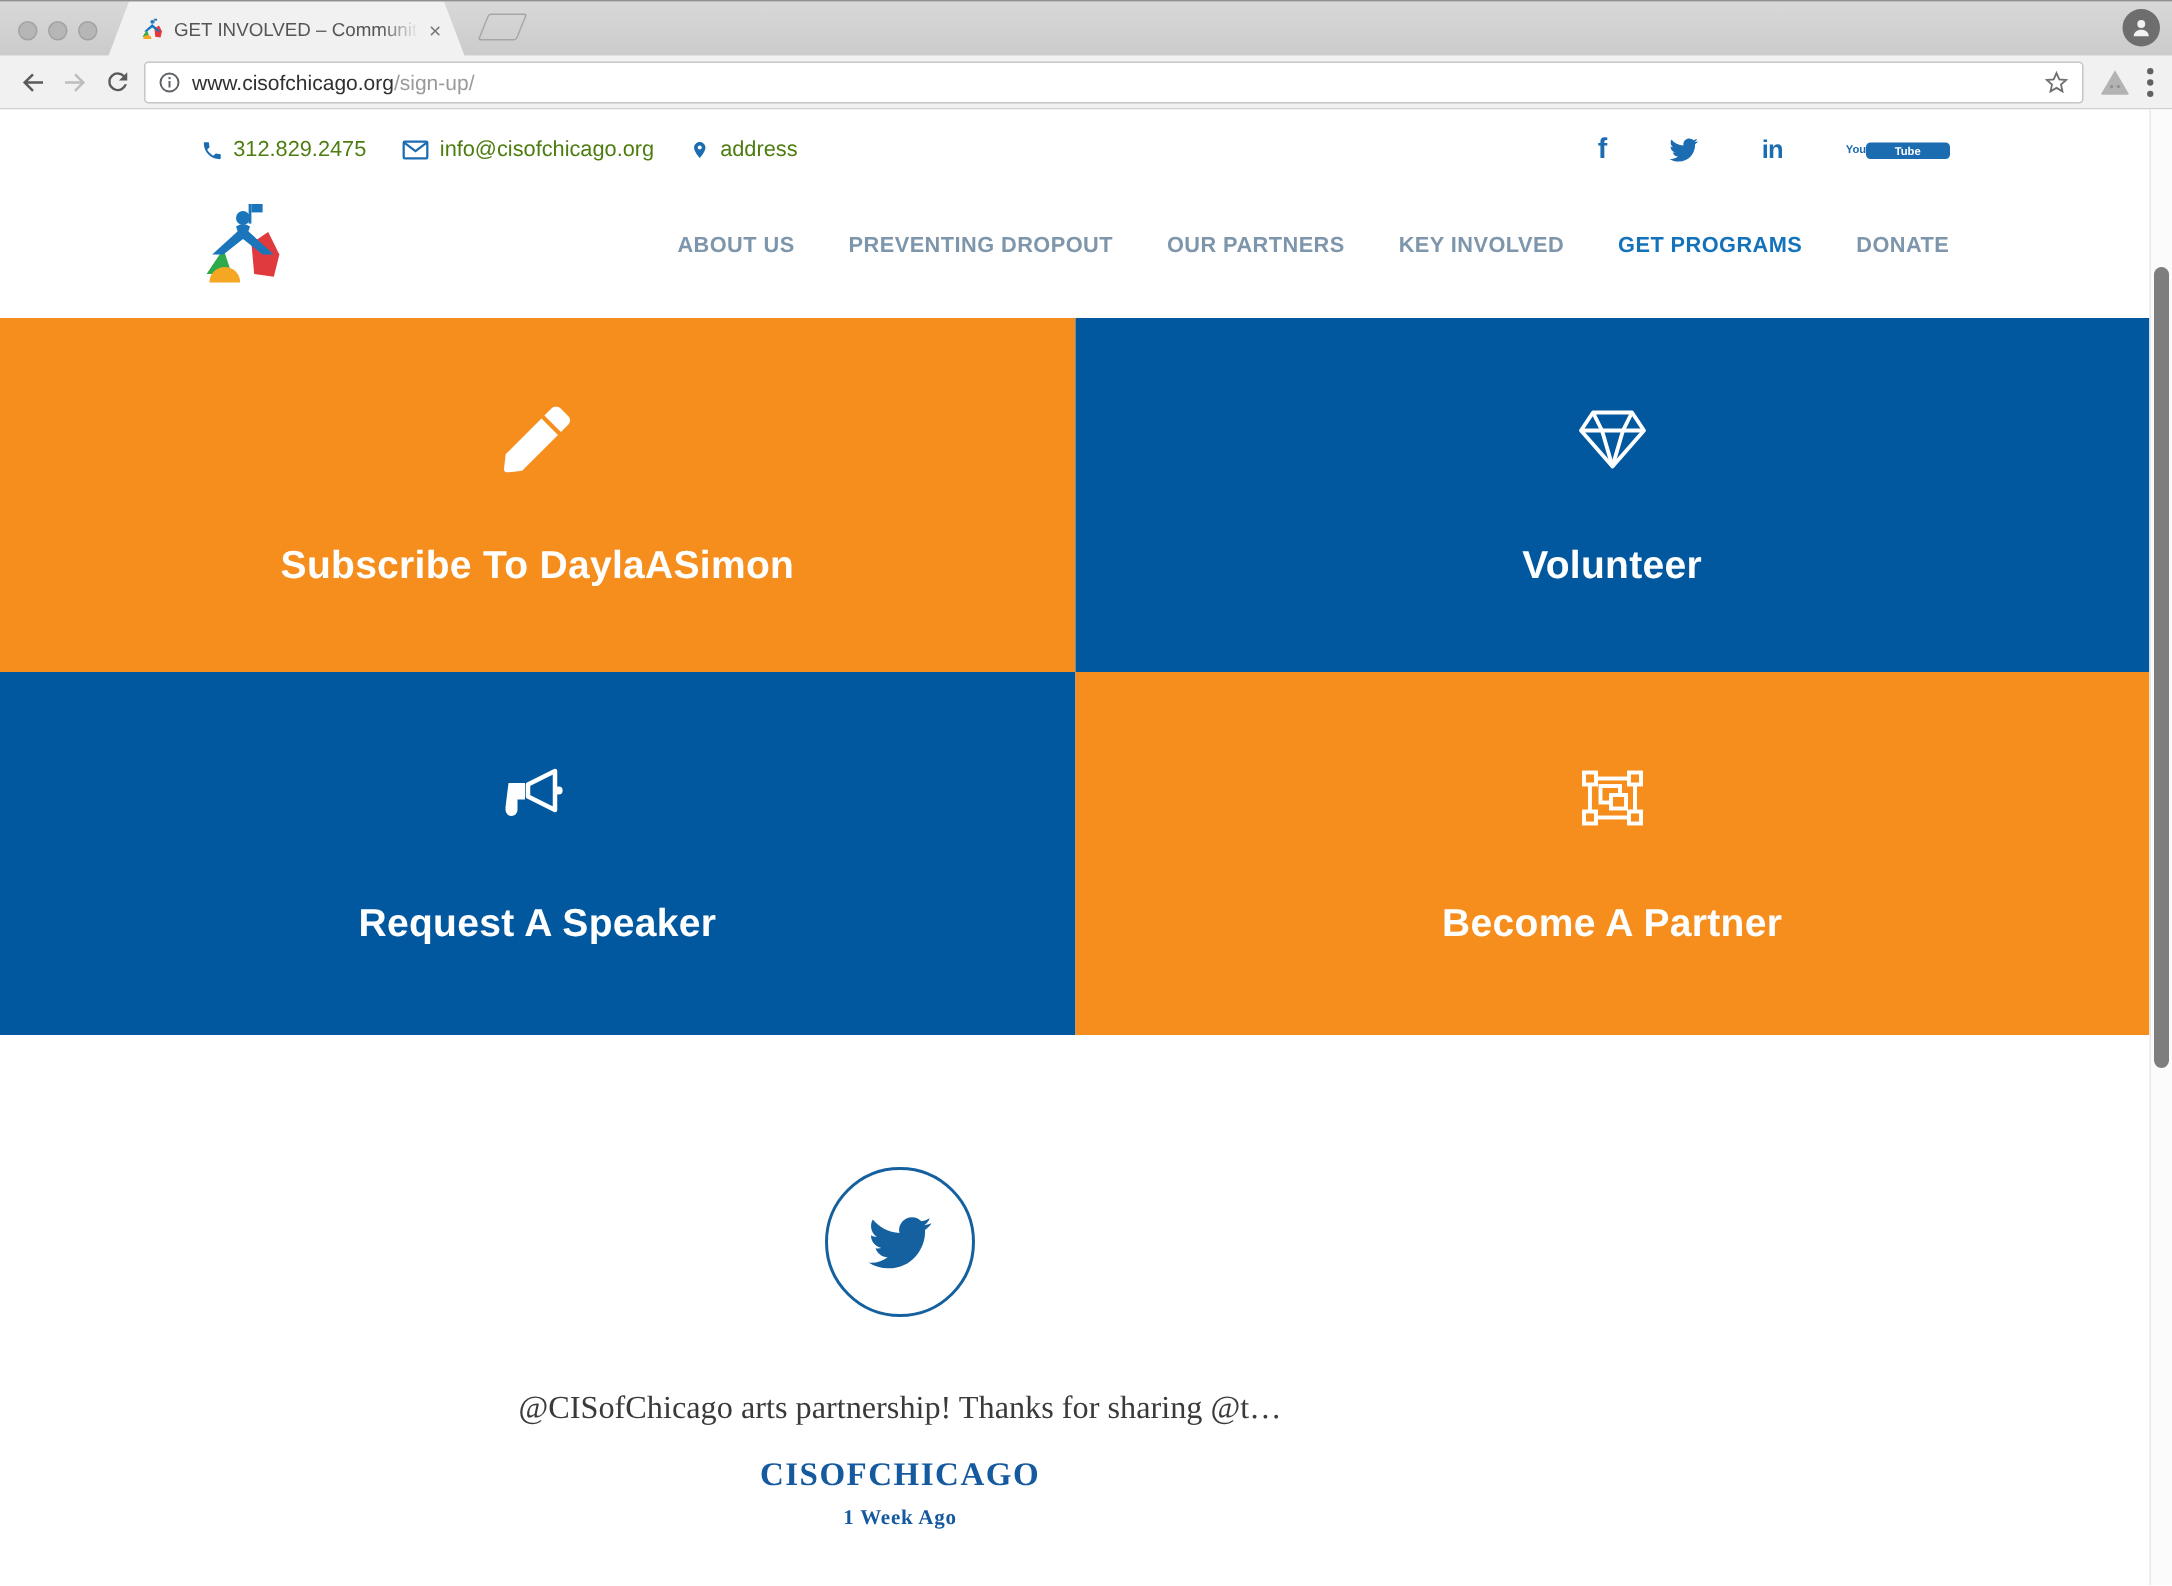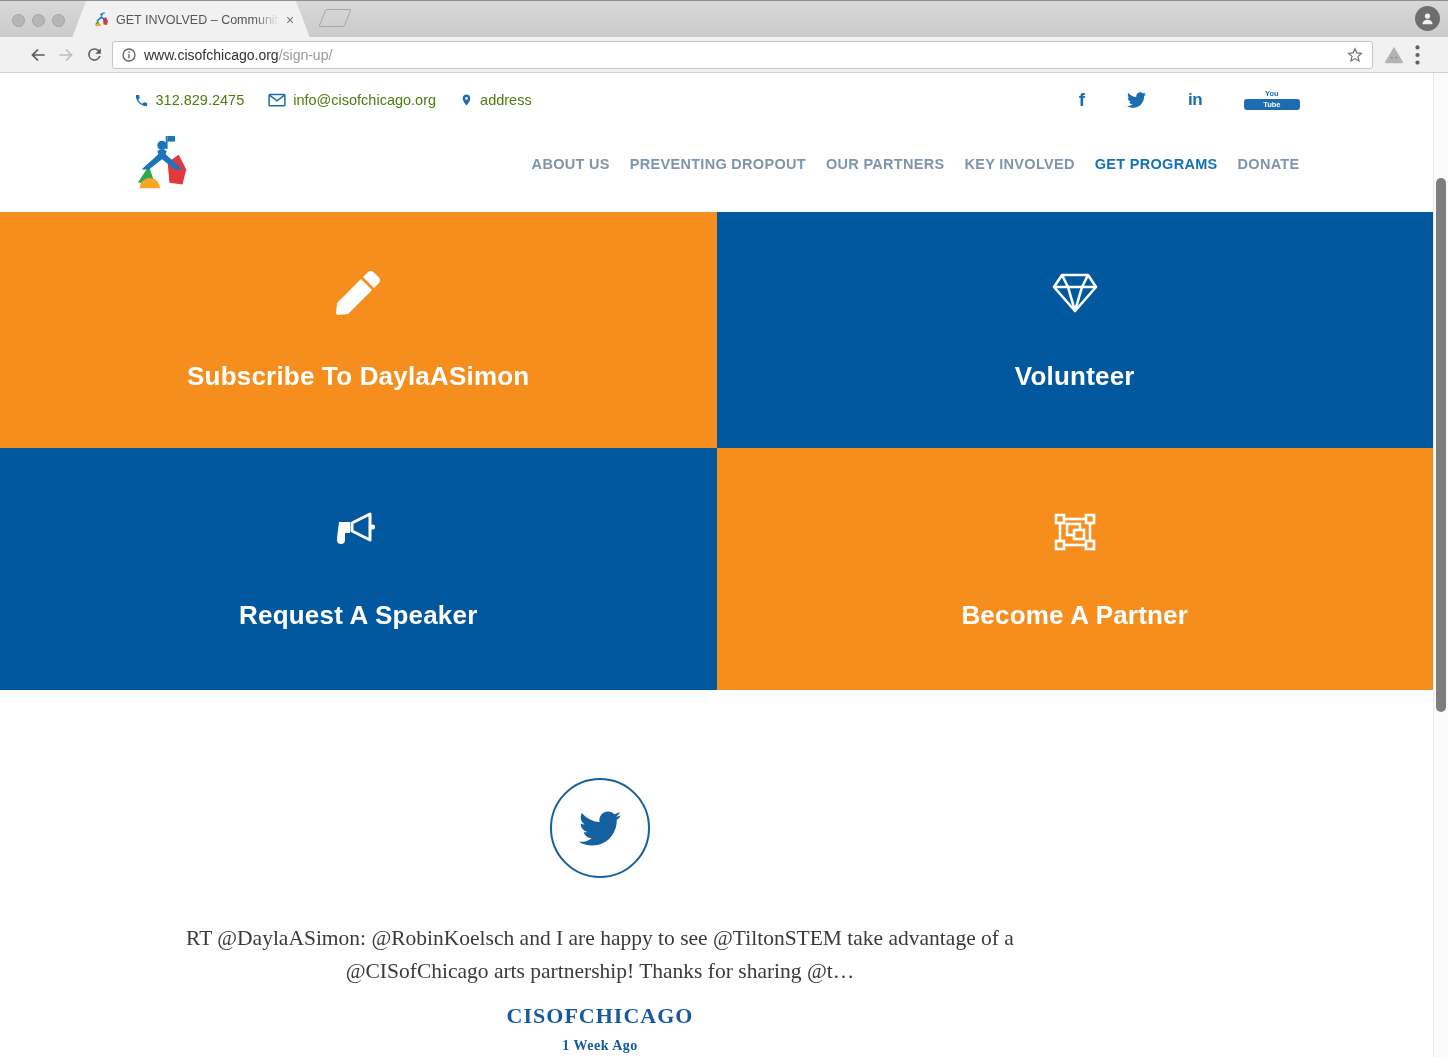--- a/index.html
+++ b/index.html
@@ -16,21 +16,21 @@
          clip-path:polygon(14px 0, 224px 0, 238px 37px, 0 37px); display:flex; align-items:center; padding:0 14px 0 22px; }
   .tab-favicon { width:15px; height:15px; flex:none; margin-right:7px; }
   .tab-title { font-size:12.5px; color:#555; white-space:nowrap; overflow:hidden; width:168px;
                -webkit-mask-image:linear-gradient(to right, #000 82%, transparent 97%);
                mask-image:linear-gradient(to right, #000 82%, transparent 97%); }
   .tab-close { font-size:14px; color:#777; margin-left:2px; cursor:default; line-height:1; }
   .new-tab { position:absolute; left:322px; top:8px; width:26px; height:18px; border:1px solid #a6a6a6; transform:skewX(-22deg); border-radius:2px; }
   .profile-btn { position:absolute; right:8px; top:5px; width:25px; height:25px; border-radius:50%; background:#6e6e6e; display:flex; align-items:center; justify-content:center; }
 
   
-  .toolbar { height:36px; background:#f1f1f1; border-bottom:1px solid #d0d0d0; display:flex; align-items:center; padding:0 24px; flex:none; }
+  .toolbar { height:36px; background:#f1f1f1; border-bottom:1px solid #d0d0d0; display:flex; align-items:center; padding:0 8px; flex:none; }
   .nav-btn { width:28px; height:28px; display:flex; align-items:center; justify-content:center; flex:none; }
   .omnibox { flex:1; height:28px; background:#fff; border:1px solid #c6c6c6; border-radius:3px; margin:0 8px 0 4px; display:flex; align-items:center; padding:0 8px; }
   .omnibox .url { font-size:14px; margin-left:7px; color:#303030; white-space:nowrap; }
   .omnibox .url .path { color:#9a9a9a; }
   .omnibox-spacer { flex:1; }
   .toolbar-right { display:flex; align-items:center; gap:10px; padding:0 4px 0 2px; }
 
   
   .content { flex:1; position:relative; background:#fff; overflow:hidden; }
   .page { position:absolute; left:0; top:0; width:1433px; }
@@ -40,31 +40,31 @@
   .scroll-thumb { position:absolute; left:2px; top:105px; width:10px; height:534px; background:#7e7e7e; border-radius:6px; }
 
   
   .site-header { width:1166px; margin:0 auto; }
   .contact-row { display:flex; align-items:center; margin-top:13px; height:28px; }
   .contact-link { display:flex; align-items:center; gap:7px; color:#4d7c0f; font-size:14.5px; margin-right:24px; cursor:pointer; }
   .social-row { margin-left:auto; display:flex; align-items:center; gap:42px; }
   .social-icon { color:#1b6cb1; cursor:pointer; display:flex; align-items:center; justify-content:center; }
   .fb-glyph { font-weight:bold; font-size:19px; }
   .li-glyph { font-weight:bold; font-size:17px; letter-spacing:-0.5px; }
-  .yt-glyph { display:flex; flex-direction:column; align-items:center; line-height:1;text-align:right; }
+  .yt-glyph { display:flex; flex-direction:row; align-items:center; line-height:1;text-align:right; }
   .yt-glyph .yt-top { font-size:7.5px; font-weight:bold; color:#1b6cb1; }
   .yt-glyph .yt-box { background:#1b6cb1; color:#fff; font-size:7.5px; font-weight:bold; border-radius:3px; padding:2px 19px; margin-top:1px; }
 
   .brand-row { display:flex; align-items:center; height:96px; margin-top:2px; }
   .logo { display:flex; align-items:flex-start; gap:8px; cursor:pointer; }
   .logo-text { display:flex; flex-direction:column; }
   .logo-line { color:#1b75bb; font-size:17.5px; line-height:19px; font-weight:500; }
   .logo-rule { width:107px; height:2px; background:#f5a623; margin-top:4px; }
   .logo-city { color:#1b75bb; font-size:13px; margin-top:3px; text-align:center; width:107px; }
-  .main-nav { margin-left:auto; display:flex; gap:20px; align-items:center; }
+  .main-nav { margin-left:auto; display:flex; gap:36px; align-items:center; }
   .nav-item { font-size:14.5px; font-weight:600; letter-spacing:0.3px; color:#7e96ab; cursor:pointer; white-space:nowrap; }
   .nav-item.active { color:#1472bb; }
 
   
   .tiles { display:grid; grid-template-columns:716.5px 716.5px; grid-template-rows:236px 242px; width:1433px; }
   .tile { display:flex; flex-direction:column; align-items:center; justify-content:center; gap:44px; cursor:pointer; }
   .tile.orange { background:#f68e1e; }
   .tile.blue { background:#02589e; }
   .tile-label { color:#fff; font-size:26px; font-weight:600; letter-spacing:0.2px; }
   .tile-icon { height:48px; display:flex; align-items:center; justify-content:center; }
@@ -260,21 +260,20 @@
         </div>
       </div>
 
       <div class="twitter-section">
         <div class="tweet-badge">
           <svg width="42" height="35" viewBox="0 0 24 20">
               <path d="M23.954 2.569c-.885.389-1.83.654-2.825.775 1.014-.611 1.794-1.574 2.163-2.723-.951.555-2.005.959-3.127 1.184C19.269.846 17.992.246 16.574.246c-2.717 0-4.92 2.203-4.92 4.917 0 .39.045.765.127 1.124C7.691 6.094 4.066 4.13 1.64 1.161c-.427.722-.666 1.561-.666 2.475 0 1.71.87 3.213 2.188 4.096-.807-.026-1.566-.248-2.228-.616v.061c0 2.385 1.693 4.374 3.946 4.827-.413.111-.849.171-1.296.171-.314 0-.615-.03-.916-.086.631 1.953 2.445 3.377 4.604 3.417-1.68 1.319-3.809 2.105-6.102 2.105-.39 0-.779-.023-1.17-.067 2.189 1.394 4.768 2.209 7.557 2.209 9.054 0 13.999-7.496 13.999-13.986 0-.209 0-.42-.015-.63.961-.689 1.8-1.56 2.46-2.548z" fill="#15609f"></path>
             </svg>
         </div>
         <div class="tweet-text">
-          <div>RT @DaylaASimon: @RobinKoelsch and I are happy to see @TiltonSTEM take advantage of a</div>
           <div>@CISofChicago arts partnership! Thanks for sharing @t…</div>
         </div>
         <div class="tweet-account">CISOFCHICAGO</div>
         <div class="tweet-time">1 Week Ago</div>
       </div>
 
     </div>
 
     <div class="scrollbar">
       <div class="scroll-thumb"></div>

